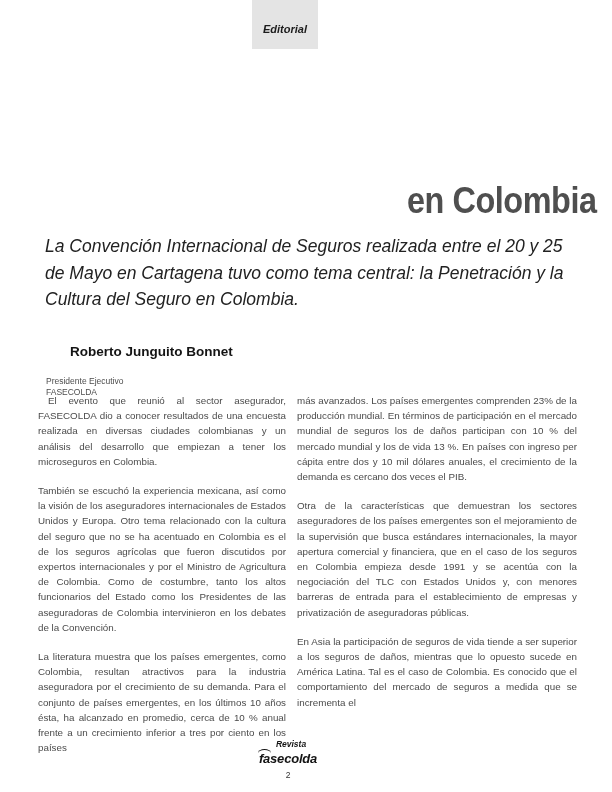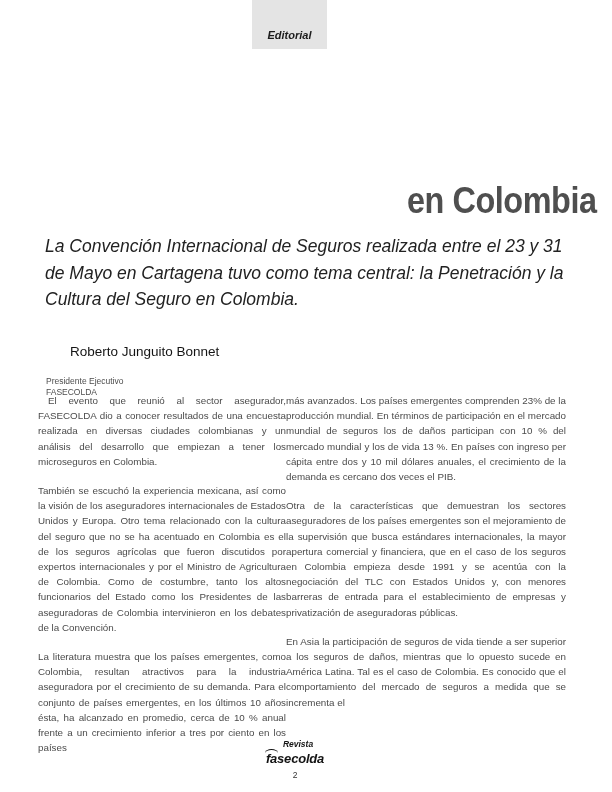--- a/index.html
+++ b/index.html
@@ -3,24 +3,24 @@
 <meta charset="utf-8">
 <style>
   html,body{margin:0;padding:0;background:#888;}
   .page{
     position:relative;width:612px;height:792px;margin:0 auto;
     background:#ffffff;overflow:hidden;
     font-family:"Liberation Sans", sans-serif;
   }
   
   .tab{
-    position:absolute;left:252px;top:0;width:75px;height:49px;
+    position:absolute;left:252px;top:0;width:66px;height:49px;
     background:#e4e4e4;
     display:flex;align-items:flex-end;justify-content:center;
-    box-sizing:border-box;padding-bottom:8px;
+    box-sizing:border-box;padding-bottom:14px;
   }
   .tab-label{
     font-size:11px;font-weight:bold;font-style:italic;color:#1c1c1c;
     letter-spacing:0px;
   }
   
   .headline{position:absolute;left:45px;top:76px;}
   .headline-line{
     font-size:50px;font-weight:bold;color:#0f0f0f;line-height:48px;
     letter-spacing:-1px;white-space:nowrap;
@@ -32,39 +32,39 @@
     letter-spacing:-0.5px;white-space:nowrap;
     transform:scaleX(0.9);transform-origin:right top;
   }
   
   .lede{
     position:absolute;left:45px;top:233px;width:532px;
     font-style:italic;font-size:17.5px;line-height:26.5px;color:#222222;
   }
   
   .author{position:absolute;left:46px;top:344px;}
-  .author-name{font-size:13.5px;font-weight:normal;color:#141414;line-height:16px;padding-left:24px;}
+  .author-name{font-size:13.5px;font-weight:bold;color:#141414;line-height:16px;padding-left:24px;}
   .author-role{font-size:8.5px;color:#4d4d4d;line-height:10px;margin-top:16px;}
   .author-org{font-size:8.5px;color:#4d4d4d;line-height:10px;margin-top:1px;}
   
   .columns{
     position:absolute;left:38px;top:393px;width:539px;
-    display:flex;
+    display:flex;gap:11px;
   }
   .col{box-sizing:border-box;}
   .col-left{width:248px;}
   .col-right{width:280px;}
   .col p{
     margin:0 0 14px 0;
     font-size:9.8px;line-height:15.2px;color:#4b4b4b;
     text-align:justify;
   }
   .col p.first-indent{text-indent:10px;}
   
-  .footer{position:absolute;left:245px;top:739px;width:100px;text-align:center;}
+  .footer{position:absolute;left:238px;top:739px;width:100px;text-align:center;}
   .brand-top{
     font-size:8.5px;font-weight:bold;font-style:italic;color:#141414;
     line-height:10px;position:relative;left:3px;
   }
   .brand-name{
     position:relative;display:inline-block;
     font-size:13px;font-weight:bold;font-style:italic;color:#141414;
     line-height:14px;letter-spacing:-0.2px;margin-top:1px;
   }
   .brand-arc{
@@ -77,21 +77,21 @@
 <body>
 
 <div class="page">
 
   <div class="tab">
     <span class="tab-label">Editorial</span>
   </div>
 
   <div class="headline-sub">en Colombia</div>
 
-  <div class="lede">La Convención Internacional de Seguros realizada entre el 23 y 31 de Mayo en Cartagena tuvo como tema central: la Penetración y la Cultura del Seguro en Colombia.</div>
+  <div class="lede">La Convención Internacional de Seguros realizada entre el 20 y 25 de Mayo en Cartagena tuvo como tema central: la Penetración y la Cultura del Seguro en Colombia.</div>
 
   <div class="author">
     <div class="author-name">Roberto Junguito Bonnet</div>
     <div class="author-role">Presidente Ejecutivo</div>
     <div class="author-org">FASECOLDA</div>
   </div>
 
   <div class="columns">
     <div class="col col-left">
       <p class="first-indent">El evento que reunió al sector asegurador, FASECOLDA dio a conocer resultados de una encuesta realizada en diversas ciudades colombianas y un análisis del desarrollo que empiezan a tener los microseguros en Colombia.</p>

